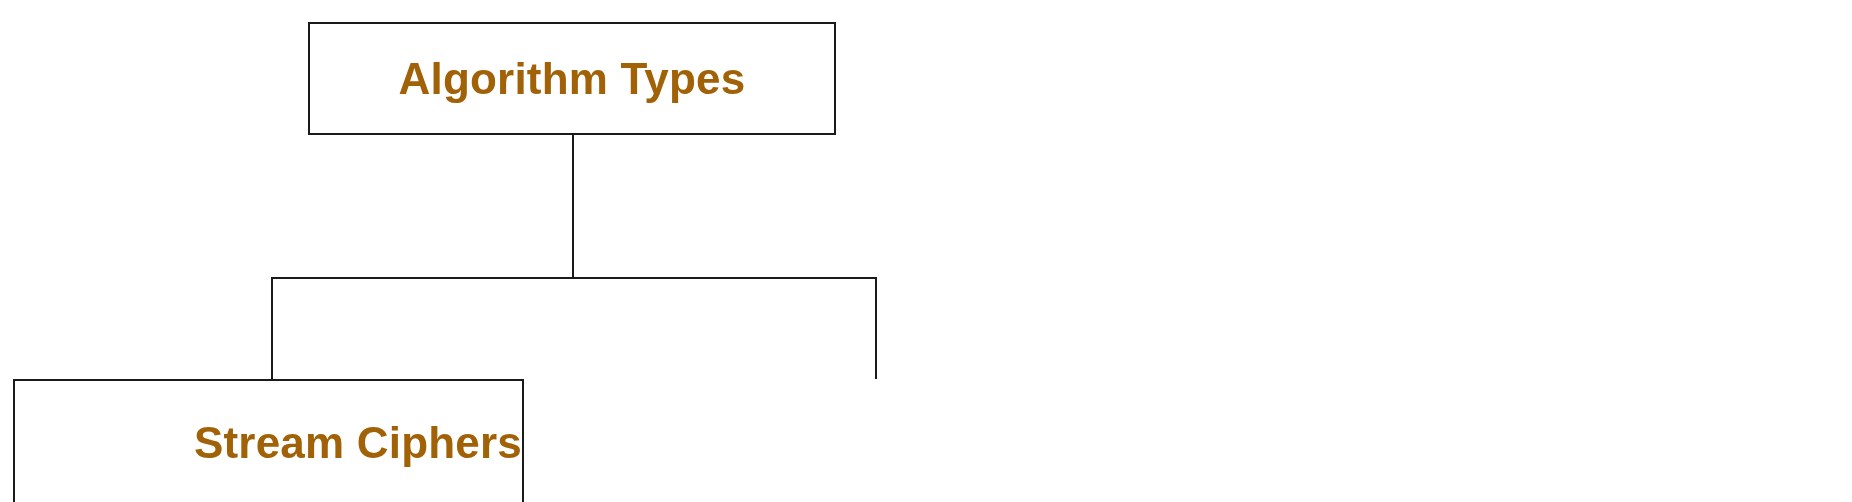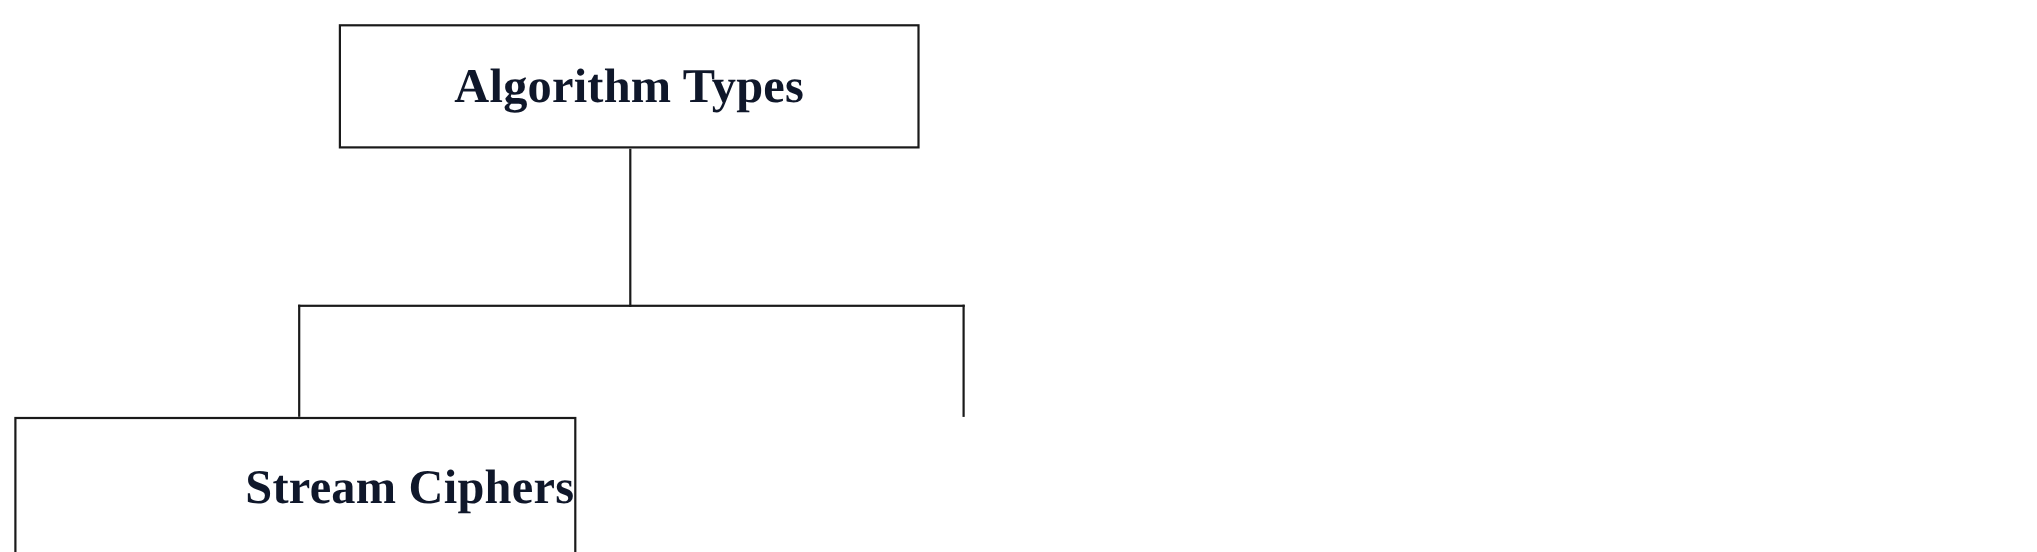--- a/index.html
+++ b/index.html
@@ -21,25 +21,25 @@
   .node {
     position: absolute;
     box-sizing: border-box;
     background: #ffffff;
     border: 2px solid #1a1a1a;
     display: flex;
     align-items: center;
     justify-content: center;
   }
   .node-label {
-    font-family: Liberation Serif, serif;
+    font-family: Liberation Sans, sans-serif;
     font-weight: bold;
     font-size: 44px;
     line-height: 1;
-    color: #0f172a;
+    color: #a16207;
     letter-spacing: 0.2px;
     white-space: nowrap;
     text-align: center;
   }
   
   #node-root {
     left: 308px;
     top: 22px;
     width: 528px;
     height: 113px;

